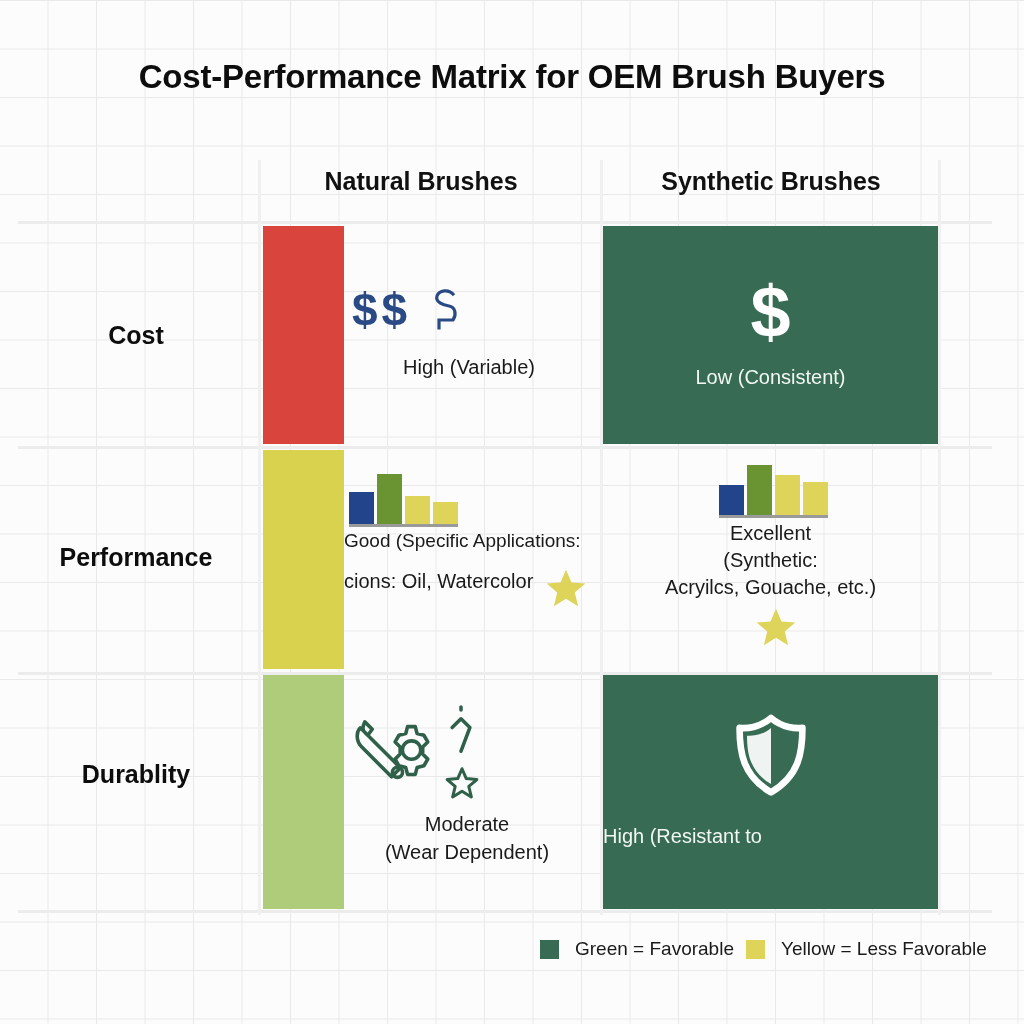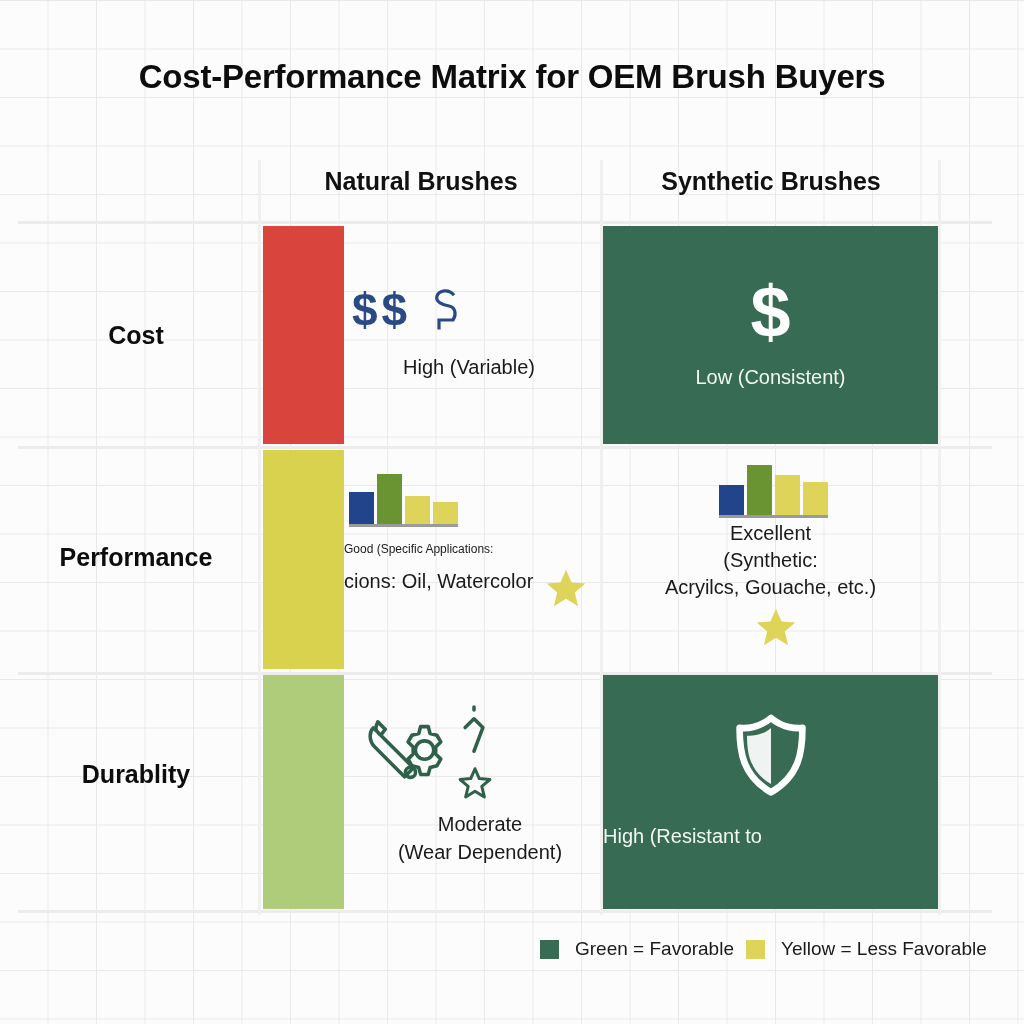--- a/index.html
+++ b/index.html
@@ -193,23 +193,23 @@
   #minibars-natural { left: 5px; top: 24px; height: 50px; }
   #minibars-synthetic { left: 116px; top: 15px; height: 50px; }
   .minibar { width: 25px; }
   .mb-blue   { background: #21448b; }
   .mb-olive  { background: #6a9432; }
   .mb-yellow { background: #ddd459; }
 
   #perf-natural-line1 {
     position: absolute;
     left: 0px;
-    top: 92px;
+    top: 80px;
     width: 280px;
-    font-size: 12px;
+    font-size: 19px;
     color: #1a1a1a;
     white-space: nowrap;
   }
   #perf-natural-line2 {
     position: absolute;
     left: 0px;
     top: 120px;
     width: 280px;
     font-size: 20px;
     color: #1a1a1a;
@@ -239,21 +239,21 @@
     line-height: 1.35;
   }
   #perf-synthetic-star {
     position: absolute;
     left: 151px;
     top: 155px;
   }
 
   
   #cell-dur-natural {
-    left: 360px;
+    left: 347px;
     top: 675px;
     width: 256px;
     height: 248px;
     padding-left: 46px;
   }
   #dur-icons {
     position: absolute;
     left: 0px;
     top: 35px;
     width: 230px;

